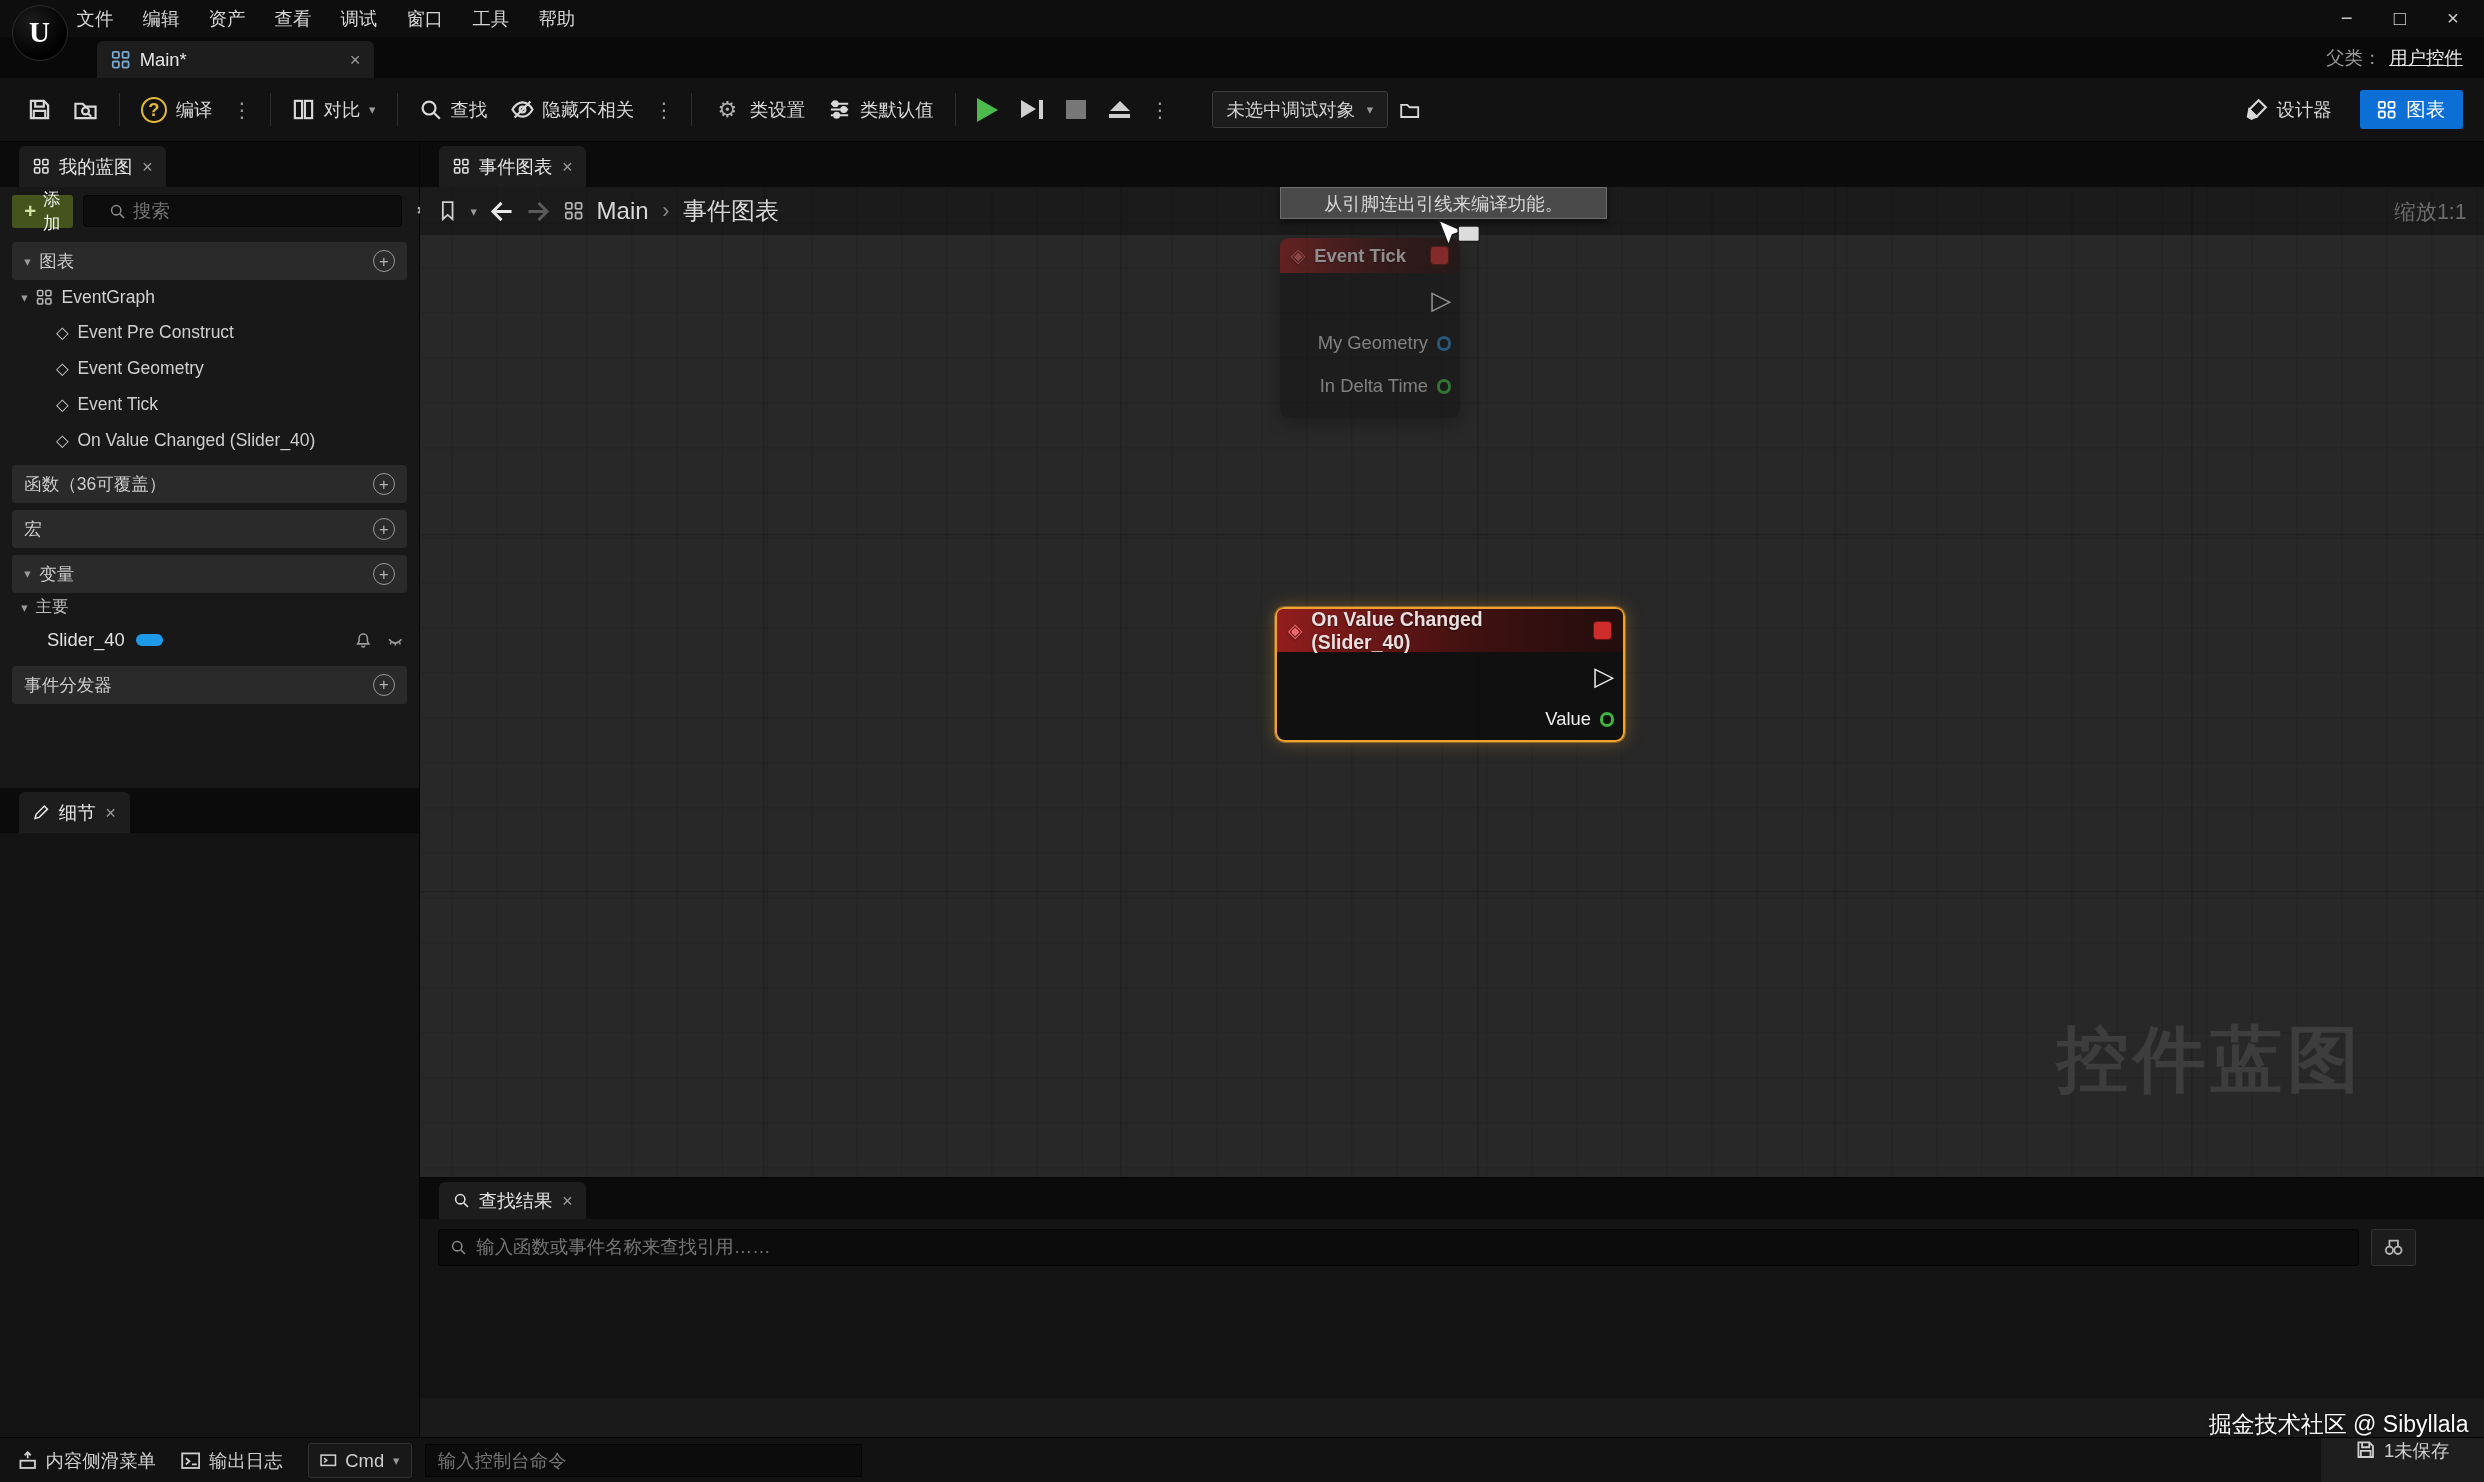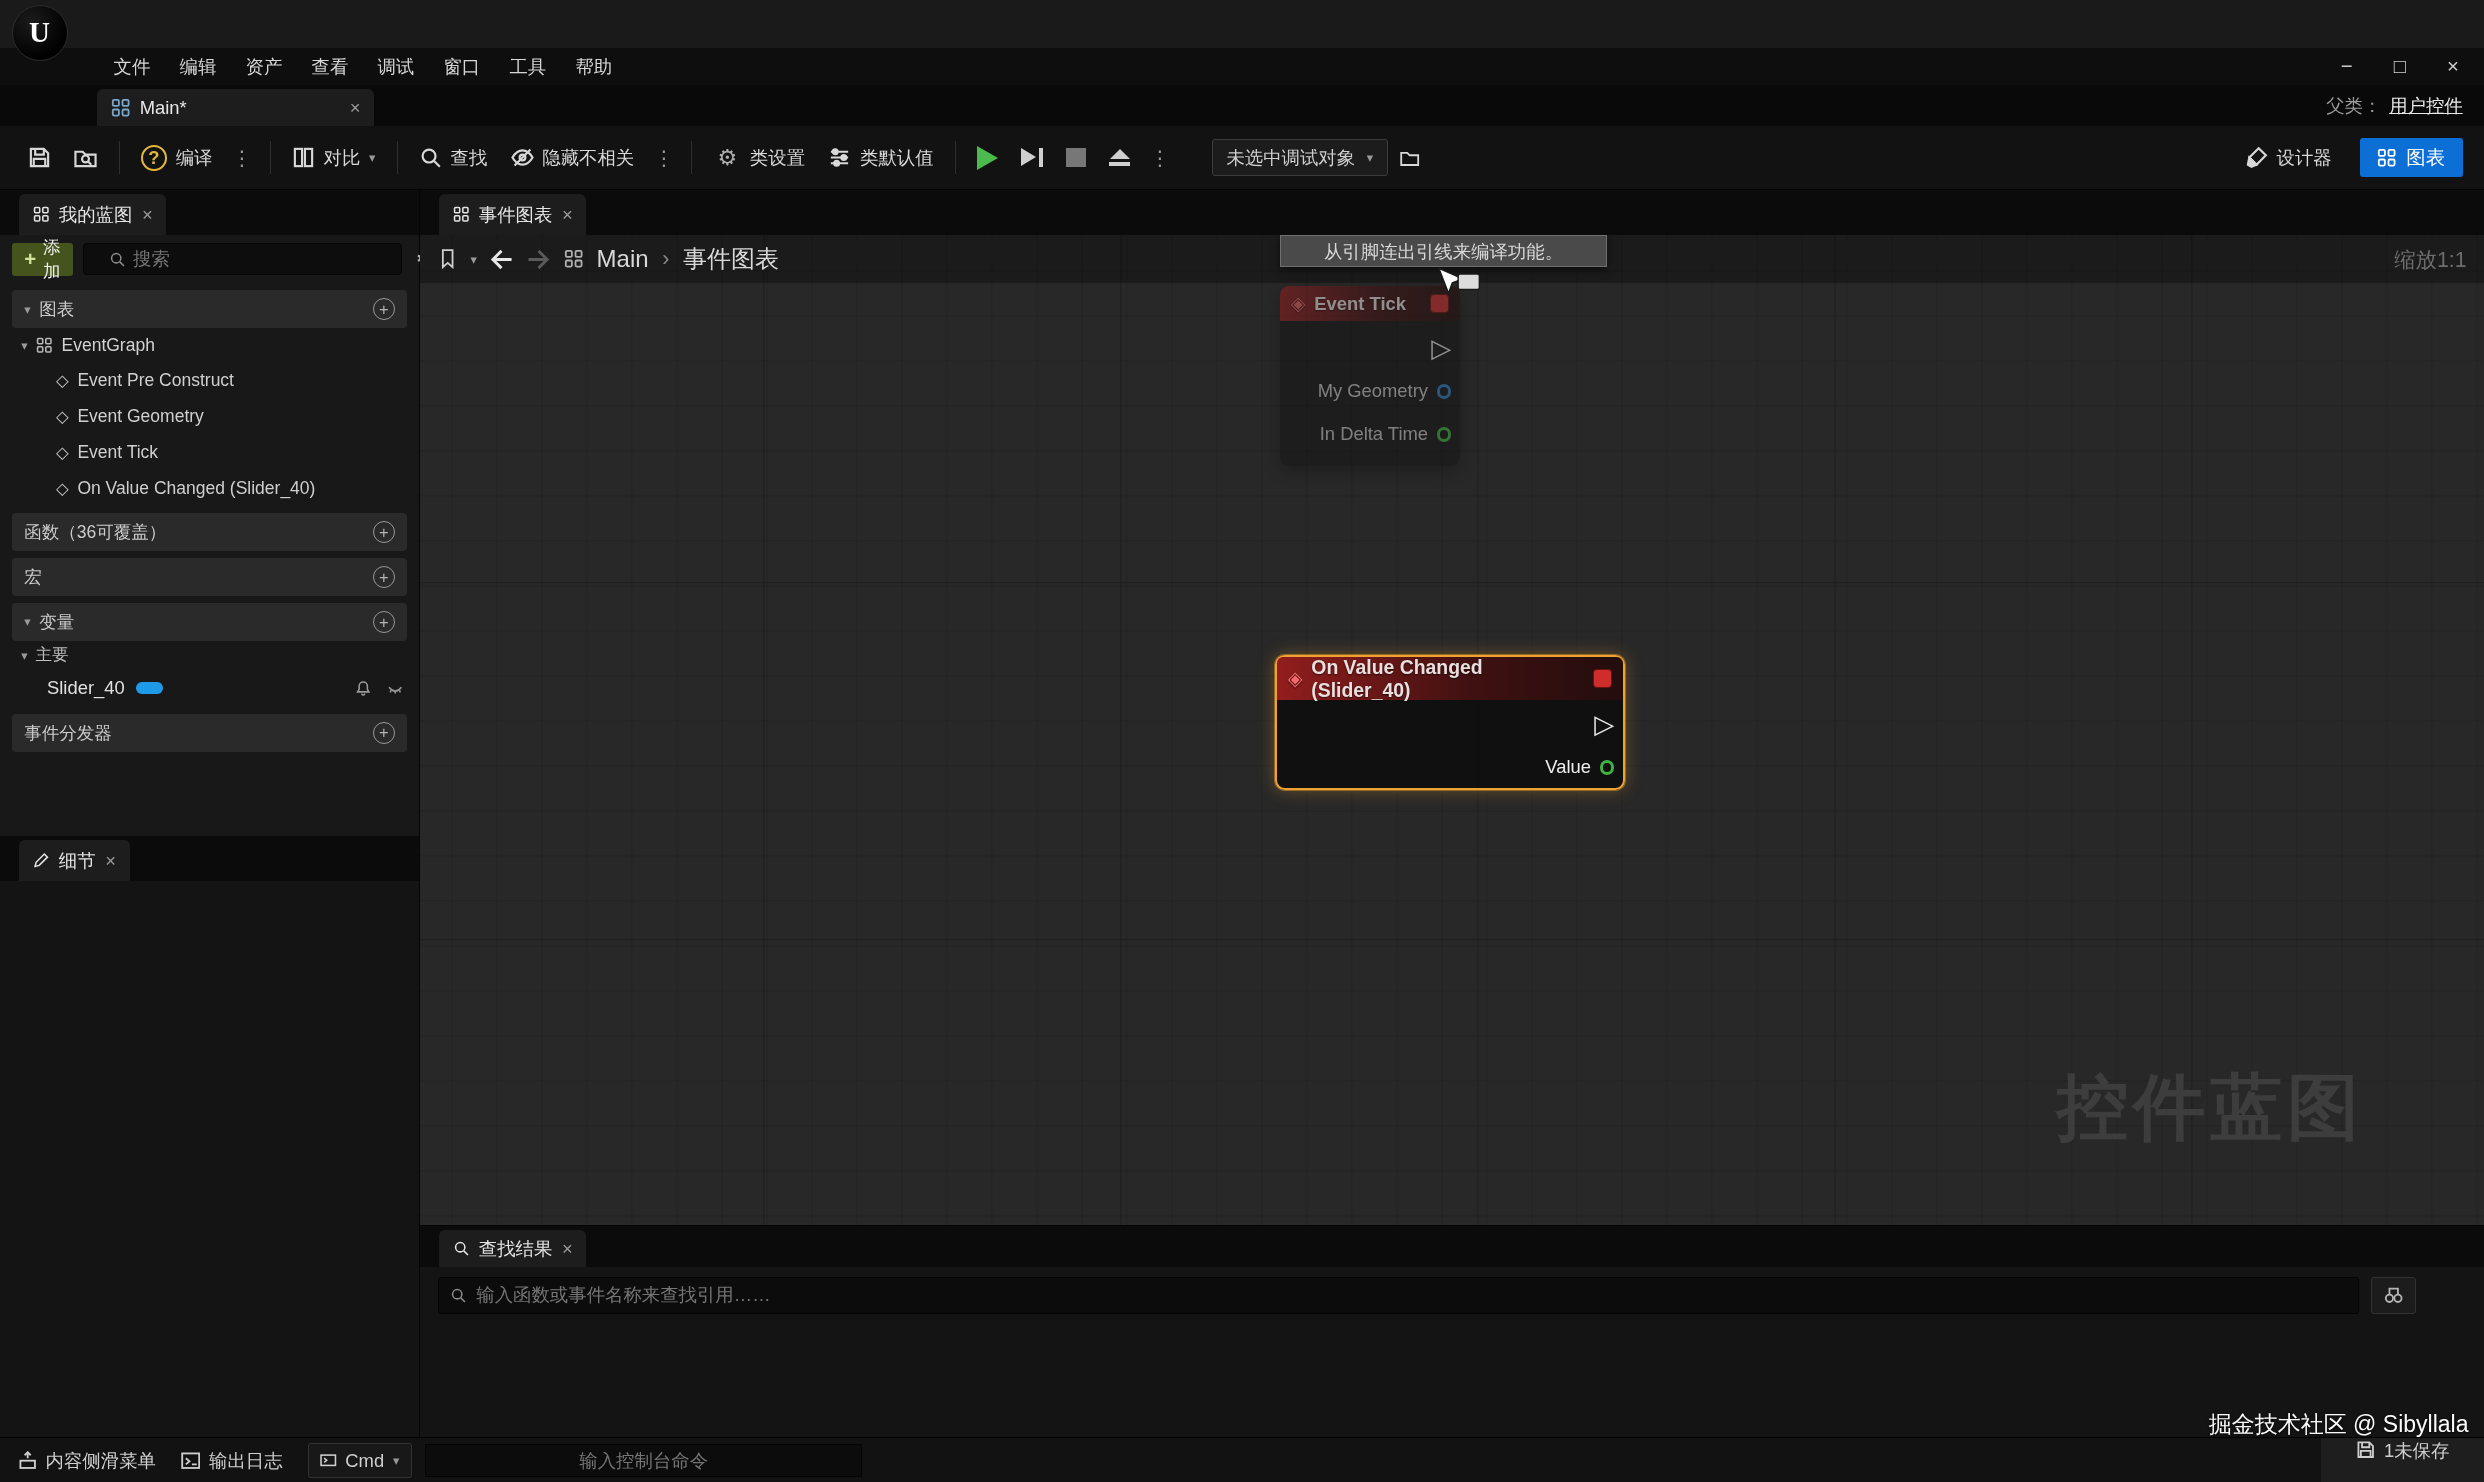--- a/index.html
+++ b/index.html
@@ -5,21 +5,21 @@
   * { margin:0; padding:0; box-sizing:border-box; }
   html,body { background:#000; }
   .app { position:relative; width:2484px; height:1483px; overflow:hidden;
          background:#1a1a1a; color:#cfcfcf;
          font-family:"Liberation Sans","DejaVu Sans",sans-serif; font-size:18.4px; }
 
   .ic { fill:none; stroke:currentColor; stroke-width:1.5; width:19.4px; height:19.4px; flex:none; }
   .ic-s { width:16.5px; height:16.5px; } .ic-l { width:23px; height:23px; }
 
   
-  .menubar { height:37px; background:#0e0e0e; display:flex; align-items:center; padding-left:99px;margin-top:48px; }
+  .menubar { height:37px; background:#0e0e0e; display:flex; align-items:center; padding-left:62px; }
   .menu-item { padding:3.9px 14.6px; color:#d6d6d6; cursor:default; }
   .win-controls { margin-left:auto; display:flex; gap:41px; padding-right:25px; color:#cfcfcf; font-size:20.4px; }
 
   .logo { position:absolute; left:11.6px; top:4.9px; width:56px; height:56px; border-radius:50%;
           background:radial-gradient(circle at 35% 30%, #1c1c1c, #000 70%); border:1.9px solid #2d2d2d;
           z-index:40; display:flex; align-items:center; justify-content:center; }
   .logo span { color:#fff; font-family:"Liberation Serif","DejaVu Serif",serif; font-size:29px; font-weight:bold; }
 
   
   .doctabbar { height:41px; background:#090909; display:flex; align-items:flex-end; padding-left:97px; position:relative; }
@@ -141,21 +141,21 @@
                display:flex; align-items:center; justify-content:center; color:#b5b5b5; }
 
   
   .statusbar { position:absolute; left:0; right:0; bottom:0; height:46px; background:#121212; border-top:1px solid #000;
                display:flex; align-items:center; gap:25px; padding-left:17.5px; z-index:30; }
   .sb-item { display:flex; align-items:center; gap:8.7px; color:#cfcfcf; }
   .cmd-box { height:35px; border:1px solid #333; background:#181818; border-radius:2.9px;
              display:flex; align-items:center; gap:8.7px; padding:0 11.6px; }
   .console-input { width:437px; height:33px; background:#0c0c0c; border:1px solid #040404;
                    display:flex; align-items:center; padding:0 11.6px; margin-left:-11.6px; }
-  .console-input input { flex:1; background:transparent; border:none; outline:none; color:#ffffff; font:inherit; min-width:0;text-align:center; }
+  .console-input input { flex:1; background:transparent; border:none; outline:none; color:#ffffff; font:inherit; min-width:0; }
   .sb-right { margin-left:auto; height:46px; background:#1e1e1e; display:flex; align-items:center; gap:33px; padding:0 23px;flex-direction:column; }
   .credit { position:absolute; right:15.5px; bottom:43px; color:#fafafa; font-size:23px; z-index:50; text-shadow:0 1px 2.9px rgba(0,0,0,.7); }
 </style>
 </head>
 <body>
 
 <div class="app">
 
   <div class="menubar">
     <span class="menu-item">文件</span>

